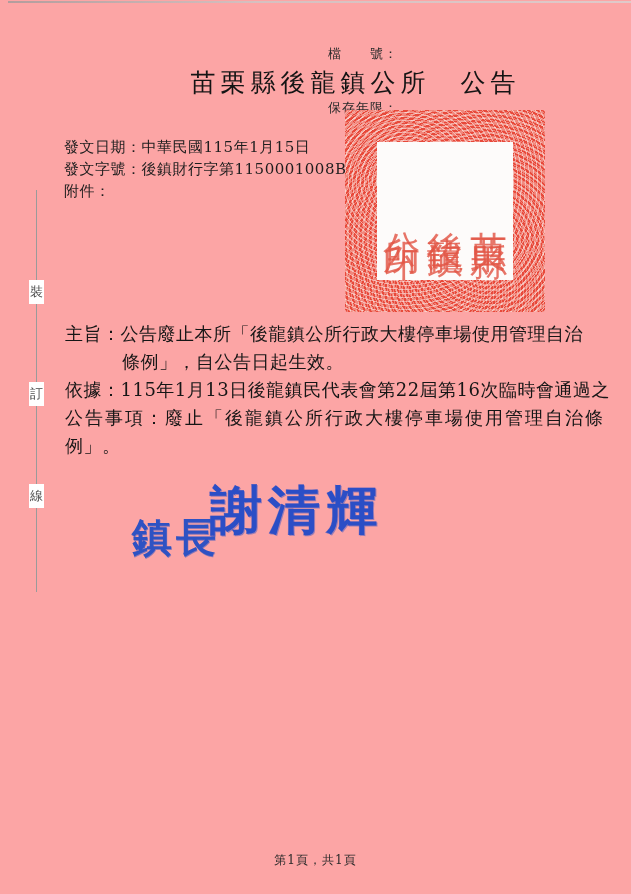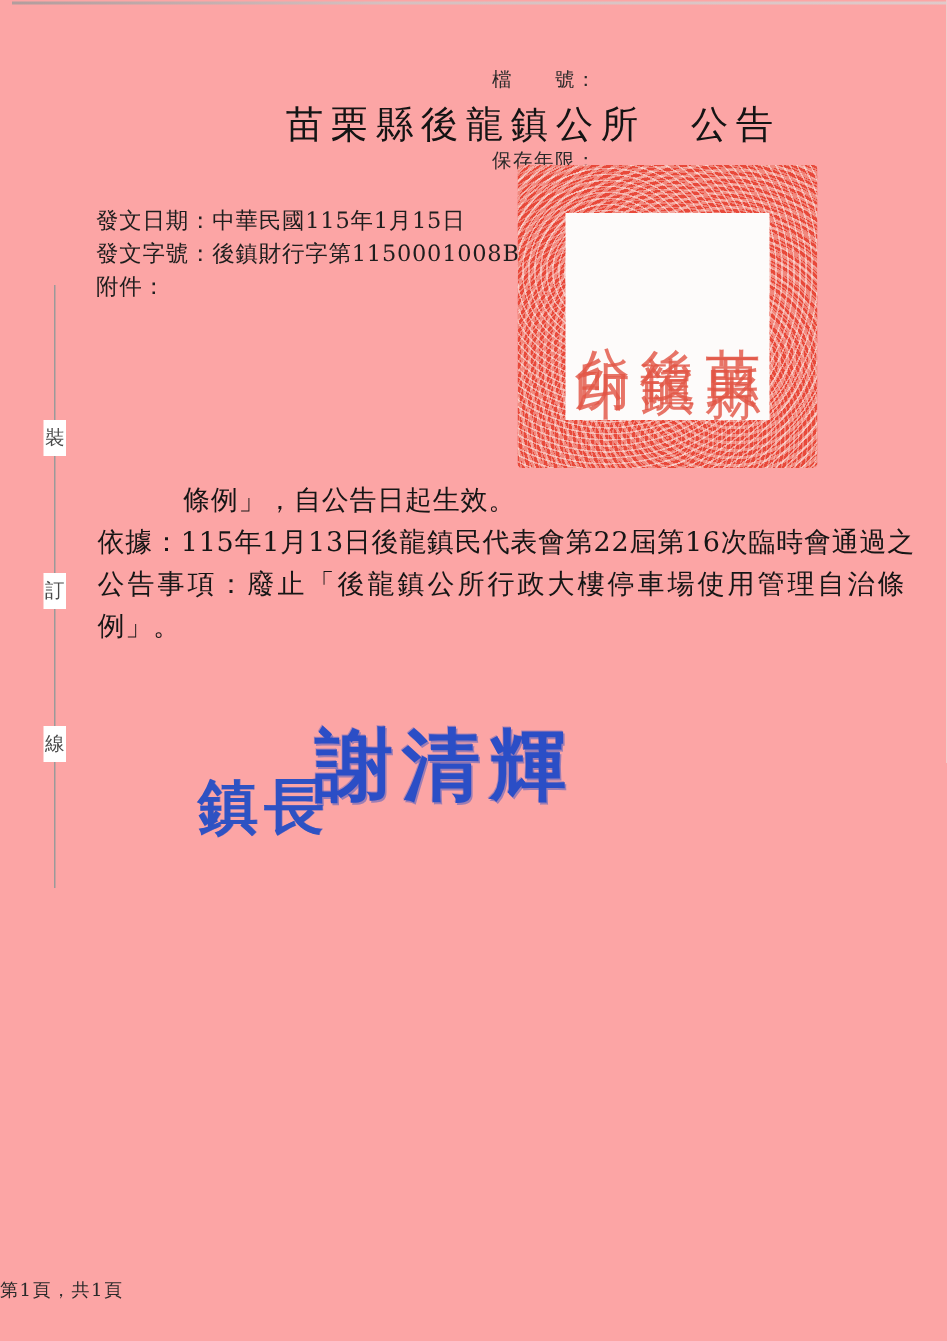--- a/index.html
+++ b/index.html
@@ -97,21 +97,21 @@
   .sig-name {
     position:absolute; top:476px; left:210px;
     font-size:52px; font-weight:bold; letter-spacing:6px;
     color:#2b4ec6;
     text-shadow:1px 1px 0 rgba(43,78,198,0.45), -0.5px -0.5px 0 rgba(43,78,198,0.35);
     font-family:"DejaVu Serif", serif;
   }
   
   .footer-page {
     position:absolute; top:852px; left:0; width:631px;
-    text-align:left; font-size:12px; color:#2a2a2a; letter-spacing:1px;
+    text-align:center; font-size:12px; color:#2a2a2a; letter-spacing:1px;
   }
 </style>
 </head>
 <body>
 
 <div class="page">
 
   <div class="scan-edge-top"></div>
 
   <div class="archive-box">
@@ -134,20 +134,21 @@
       <div class="seal-col">公所印</div>
     </div>
   </div>
 
   <div class="binding-line"></div>
   <div class="binding-char c0">裝</div>
   <div class="binding-char c1">訂</div>
   <div class="binding-char c2">線</div>
 
   <div class="body-block">
+    <div class="body-line">主旨：公告廢止本所「後龍鎮公所行政大樓停車場使用管理自治</div>
     <div class="body-line cont">條例」，自公告日起生效。</div>
     <div class="body-line">依據：115年1月13日後龍鎮民代表會第22屆第16次臨時會通過之</div>
     <div class="body-line wide">公告事項：廢止「後龍鎮公所行政大樓停車場使用管理自治條</div>
     <div class="body-line">例」。</div>
   </div>
 
   <div class="sig-title">鎮長</div>
   <div class="sig-name">謝清輝</div>
 
   <div class="footer-page">第1頁，共1頁</div>

